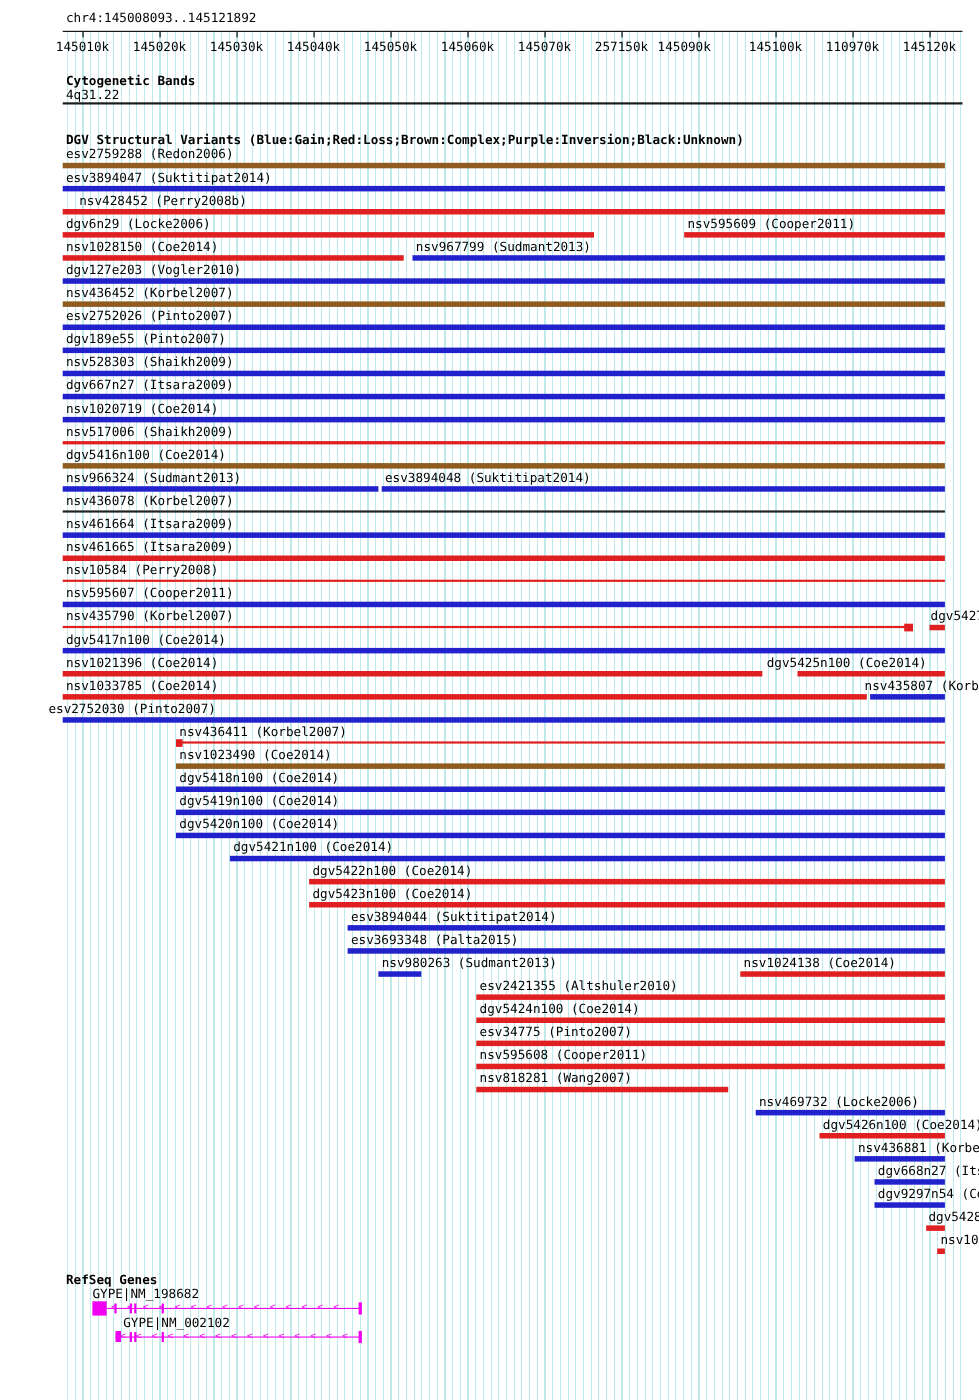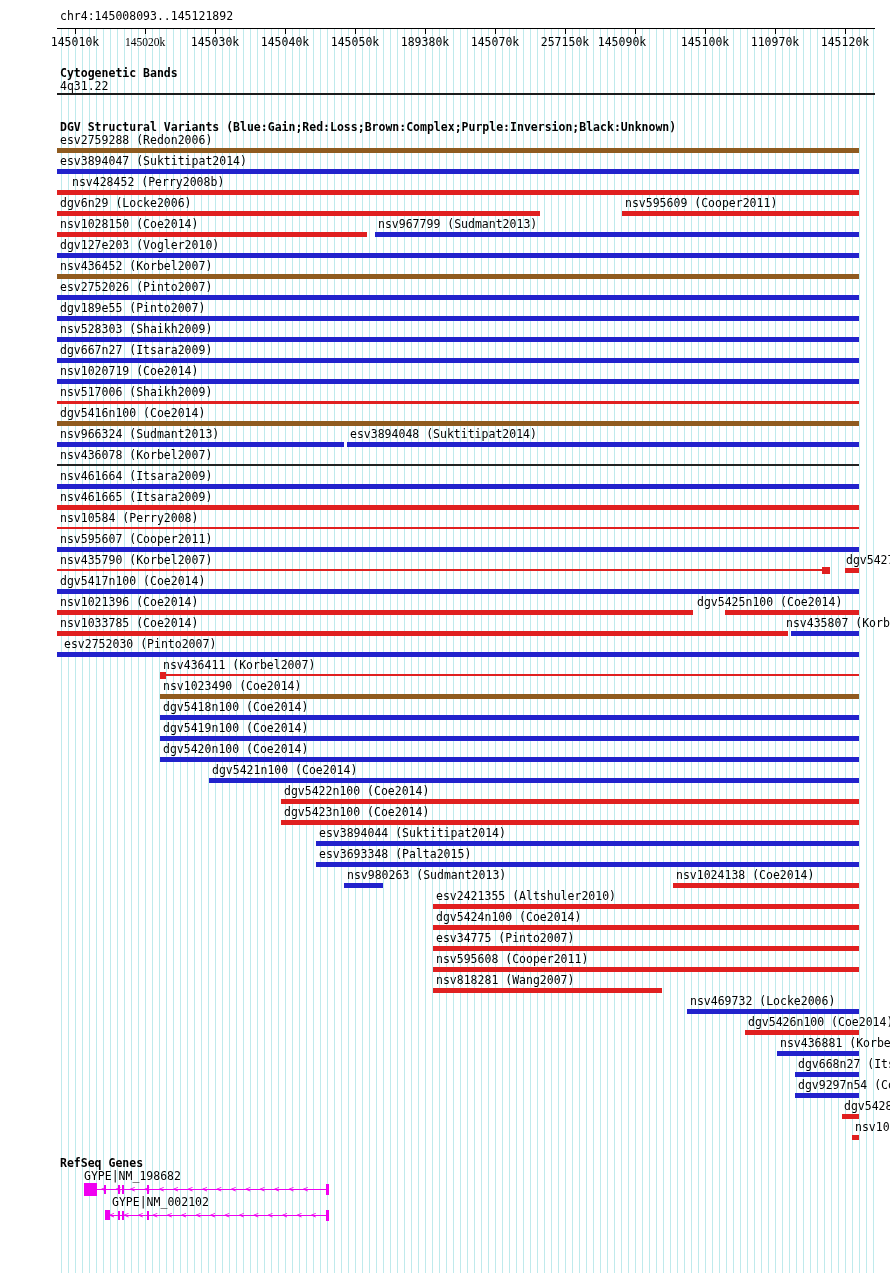--- a/index.html
+++ b/index.html
@@ -21,29 +21,29 @@
 <body>
 
 <div id="grid"></div>
 
 <div class="label" style="left:60px;top:10px">chr4:145008093..145121892</div>
 <div id="ruler-line"></div>
 <div id="ruler">
     <div class="tick" style="left: 75px;"></div>
     <div class="tick-label" style="left: 75px;">145010k</div>
     <div class="tick" style="left: 145px;"></div>
-    <div class="tick-label" style="left: 145px; font-family: Liberation Serif, serif;">145020k</div>
+    <div class="tick-label" style="left: 145px;">145020k</div>
     <div class="tick" style="left: 215px;"></div>
     <div class="tick-label" style="left: 215px;">145030k</div>
     <div class="tick" style="left: 285px;"></div>
     <div class="tick-label" style="left: 285px;">145040k</div>
     <div class="tick" style="left: 355px;"></div>
     <div class="tick-label" style="left: 355px;">145050k</div>
     <div class="tick" style="left: 425px;"></div>
-    <div class="tick-label" style="left: 425px;">189380k</div>
+    <div class="tick-label" style="left: 425px;">145060k</div>
     <div class="tick" style="left: 495px;"></div>
     <div class="tick-label" style="left: 495px;">145070k</div>
     <div class="tick" style="left: 565px;"></div>
     <div class="tick-label" style="left: 565px;">257150k</div>
     <div class="tick" style="left: 635px;"></div>
     <div class="tick-label" style="left: 622px;">145090k</div>
     <div class="tick" style="left: 705px;"></div>
     <div class="tick-label" style="left: 705px;">145100k</div>
     <div class="tick" style="left: 775px;"></div>
     <div class="tick-label" style="left: 775px;">110970k</div>
@@ -111,21 +111,21 @@
     <div class="vlabel" style="left: 60px; top: 575px;">dgv5417n100 (Coe2014)</div>
     <div class="vbar" style="left: 57px; top: 589px; width: 802px; height: 5px; background: rgb(34, 34, 204);"></div>
     <div class="vlabel" style="left: 60px; top: 596px;">nsv1021396 (Coe2014)</div>
     <div class="vbar" style="left: 57px; top: 610px; width: 636px; height: 5px; background: rgb(224, 32, 32);"></div>
     <div class="vlabel" style="left: 697px; top: 596px;">dgv5425n100 (Coe2014)</div>
     <div class="vbar" style="left: 725px; top: 610px; width: 134px; height: 5px; background: rgb(224, 32, 32);"></div>
     <div class="vlabel" style="left: 60px; top: 617px;">nsv1033785 (Coe2014)</div>
     <div class="vbar" style="left: 57px; top: 631px; width: 731px; height: 5px; background: rgb(224, 32, 32);"></div>
     <div class="vlabel" style="left: 786px; top: 617px;">nsv435807 (Korbel2007)</div>
     <div class="vbar" style="left: 791px; top: 631px; width: 68px; height: 5px; background: rgb(34, 34, 204);"></div>
-    <div class="vlabel" style="left: 64px; top: 638px;">esv2752030 (Pinto2007)</div>
+    <div class="vlabel" style="left: 44px; top: 638px;">esv2752030 (Pinto2007)</div>
     <div class="vbar" style="left: 57px; top: 652px; width: 802px; height: 5px; background: rgb(34, 34, 204);"></div>
     <div class="vlabel" style="left: 163px; top: 659px;">nsv436411 (Korbel2007)</div>
     <div class="vbar" style="left: 160px; top: 674px; width: 699px; height: 2px; background: rgb(224, 32, 32);"></div>
     <div class="vmark" style="left: 160px; top: 672px; width: 6px; height: 7px; background: rgb(224, 32, 32);"></div>
     <div class="vlabel" style="left: 163px; top: 680px;">nsv1023490 (Coe2014)</div>
     <div class="vbar" style="left: 160px; top: 694px; width: 699px; height: 5px; background: rgb(143, 91, 31);"></div>
     <div class="vlabel" style="left: 163px; top: 701px;">dgv5418n100 (Coe2014)</div>
     <div class="vbar" style="left: 160px; top: 715px; width: 699px; height: 5px; background: rgb(34, 34, 204);"></div>
     <div class="vlabel" style="left: 163px; top: 722px;">dgv5419n100 (Coe2014)</div>
     <div class="vbar" style="left: 160px; top: 736px; width: 699px; height: 5px; background: rgb(34, 34, 204);"></div>

